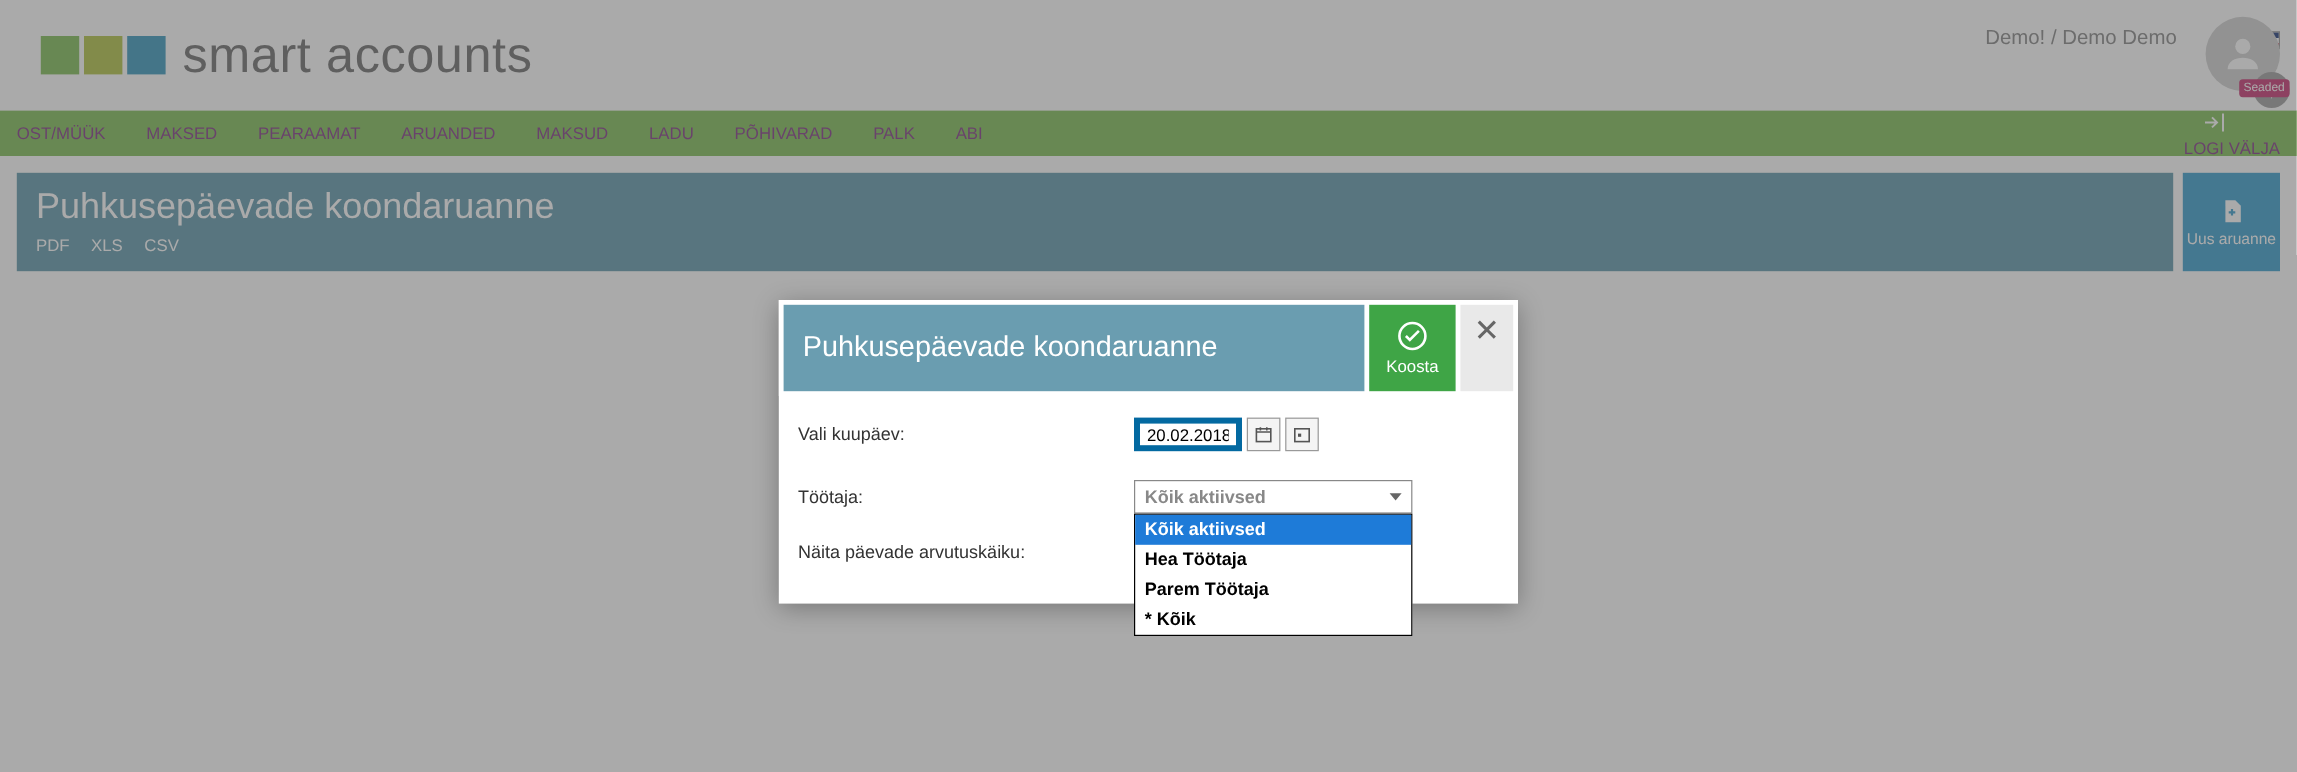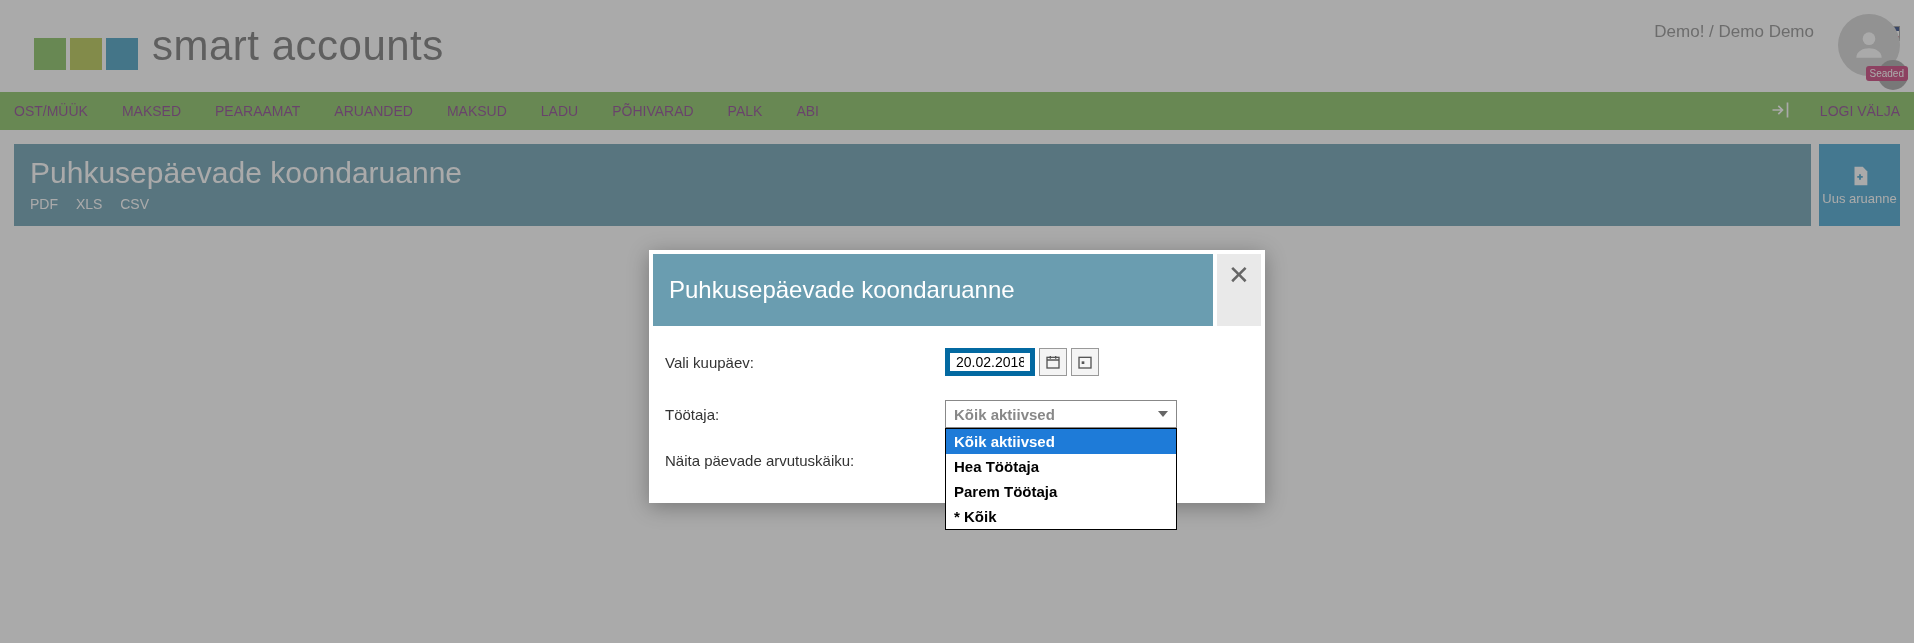--- a/index.html
+++ b/index.html
@@ -1,41 +1,41 @@
 <!DOCTYPE html>
 <html><head>
 <meta charset="utf-8">
 <style>
   * { box-sizing: border-box; margin: 0; padding: 0; }
   html, body { width: 1914px; height: 643px; font-family: Arial, Helvetica, sans-serif; background: #fff; }
   body { position: relative; overflow: hidden; }
 
   
   .top { height: 92px; position: relative; background: #fff; }
-  .logo-wrap { position: absolute; left: 14px; top: 22px; display: flex; align-items: flex-end; padding-left: 20px; }
+  .logo-wrap { position: absolute; left: 14px; top: 22px; display: flex; align-items: center; padding-left: 20px; }
   .logo-sq { width: 32px; height: 32px; margin-right: 4px; }
   .sq-green  { background: #6eb33f; }
   .sq-olive  { background: #a6bb2c; }
   .sq-blue   { background: #1d8bb3; }
   .logo-text { font-size: 42px; font-weight: 300; color: #5a5a5a; margin-left: 10px; letter-spacing: 0.5px; }
   .company { position: absolute; right: 100px; top: 18px; text-align: right; }
   .company-name { color: #6eb33f; font-size: 22px; }
   .company-sub  { color: #777; font-size: 17px; margin-top: 4px; }
   .avatar { position: absolute; right: 14px; top: 14px; width: 62px; height: 62px; border-radius: 50%; background: #c9c9c9; display:flex; align-items:center; justify-content:center; }
   .avatar svg { width: 38px; height: 38px; }
   .gear-badge { position:absolute; right: 6px; top: 60px; width: 30px; height:30px; border-radius:50%; background:#919191; display:flex; align-items:center; justify-content:center; }
   .gear-badge svg { width:18px; height:18px; }
   .seaded { position:absolute; right:6px; top: 66px; font-size:10px; background:#be185d; color:#fff; padding:2px 4px; border-radius:3px; }
   .flag { position:absolute; right:14px; top:26px; }
   .flag div { width:26px; height:15px; background: linear-gradient(180deg,#012169 0 33%, #fff 33% 66%, #c8102e 66%); border:1px solid #888; }
 
   
   .nav { height: 38px; background:#6eb33f; display:flex; align-items:center; padding: 0 14px; color:#701a75; font-size:14px; }
   .nav-item { margin-right: 34px; cursor:pointer; }
-  .nav-right { margin-left:auto; display:flex; align-items:center; }
+  .nav-right { margin-left:auto; display:flex; align-items:center;flex-direction:column; }
   .nav-right .icon { margin-right: 30px; }
   .nav-right .logout { font-size:14px; cursor:pointer; }
 
   
   .page-bar { margin: 14px 14px 0 14px; display:flex; }
   .title-box { flex:1; background:#4a8aa0; padding: 12px 16px 14px 16px; color:#fff; }
   .title-box h1 { font-size: 30px; font-weight: 400; }
   .title-links { margin-top: 6px; font-size: 14px; }
   .title-links span { margin-right: 14px; cursor:pointer; }
   .new-report { width: 81px; margin-left: 8px; background:#1e91c6; color:#fff; display:flex; flex-direction:column; align-items:center; justify-content:center; font-size:13px; cursor:pointer; }
@@ -138,20 +138,27 @@
         </svg>
       <span>Uus aruanne</span>
     </div>
   </div>
 </div>
 
 <div class="overlay">
   <div class="modal">
     <div class="modal-head">
       <div class="modal-title">Puhkusepäevade koondaruanne</div>
+      <div class="modal-build">
+        <svg viewBox="0 0 24 24">
+            <circle cx="12" cy="12" r="10" fill="none" stroke="#fff" stroke-width="2"></circle>
+            <path d="M7 12l3 3 7-7" fill="none" stroke="#fff" stroke-width="2"></path>
+          </svg>
+        <span>Koosta</span>
+      </div>
       <div class="modal-close">
         <span>✕</span>
       </div>
     </div>
 
     <div class="modal-body">
       <div class="form-row">
         <div class="form-label">Vali kuupäev:</div>
         <input class="date-input" value="20.02.2018" style="">
         <span class="icon-btn">

